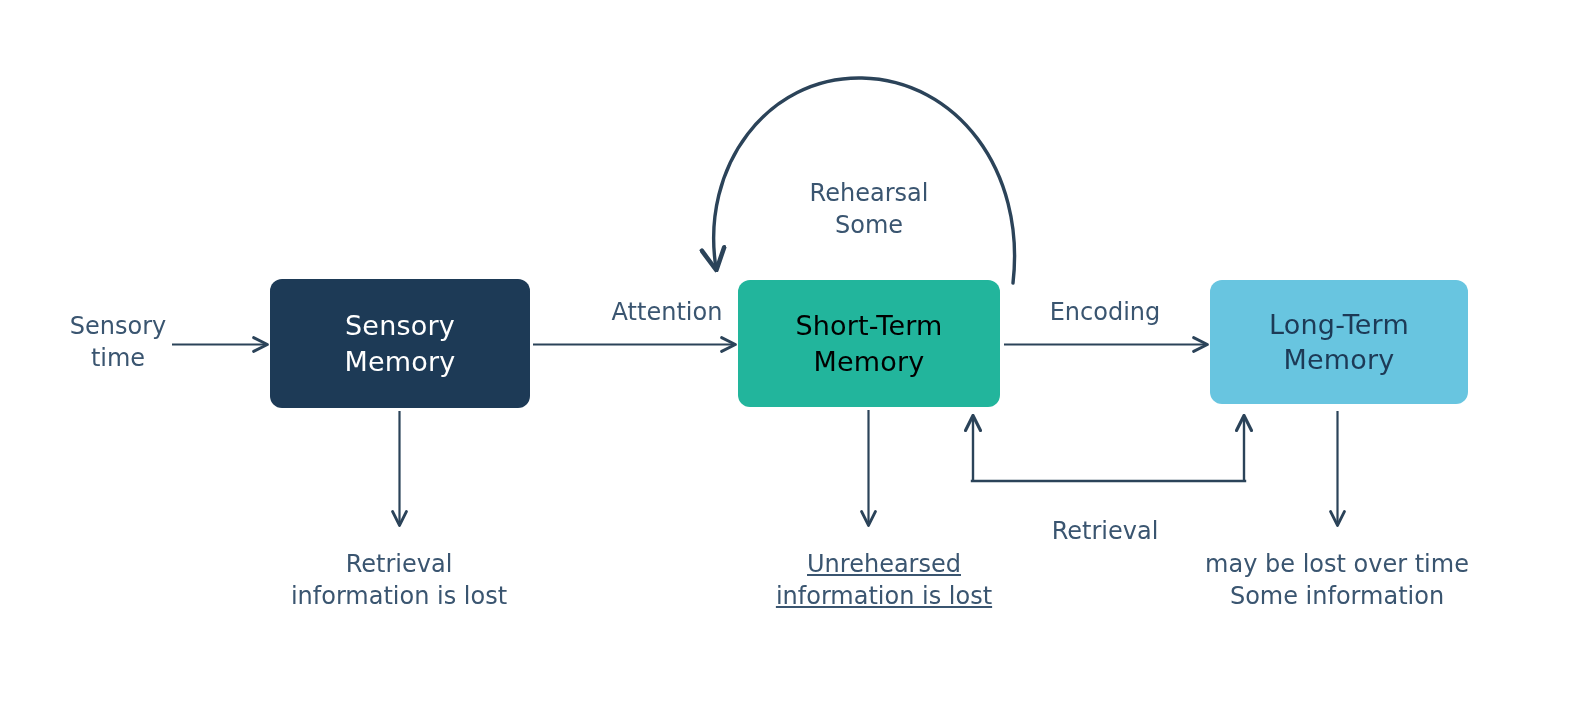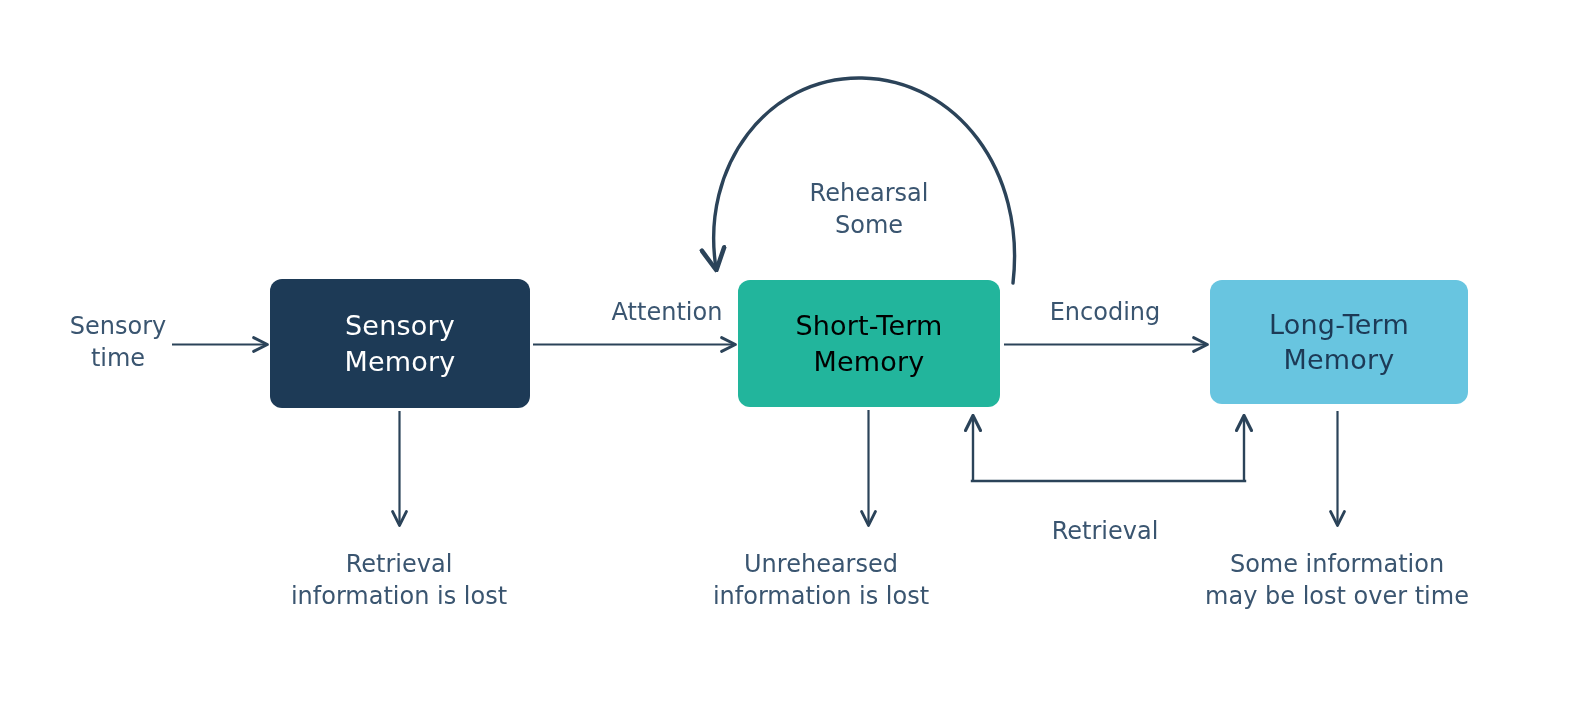--- a/index.html
+++ b/index.html
@@ -91,21 +91,21 @@
     transform: translateX(-50%);
   }
   #label-attention  { left: 667px;  top: 297px; }
   #label-encoding   { left: 1105px; top: 297px; }
   #label-rehearsal-loop {
     left: 869px; top: 178px;
   }
   #label-retrieval  { left: 1105px; top: 516px; }
 
   #label-unattended-lost    { left: 399px;  top: 549px; }
-  #label-unrehearsed-lost   { left: 821px;  top: 549px; }
+  #label-unrehearsed-lost   { left: 884px;  top: 549px; text-decoration: underline; }
   #label-some-info-lost     { left: 1337px; top: 549px; }
 </style>
 </head>
 <body>
 
 <div id="diagram-canvas">
 
   <svg id="connector-layer" viewBox="0 0 1572 725">
     <defs>
       <marker id="arrowhead" viewBox="0 0 12 12" refX="10" refY="6" markerWidth="7.5" markerHeight="7.5" orient="auto-start-reverse">
@@ -170,17 +170,17 @@
     <span class="label-line">Retrieval</span>
     <span class="label-line">information is lost</span>
   </div>
 
   <div class="diagram-label centered" id="label-unrehearsed-lost">
     <span class="label-line">Unrehearsed</span>
     <span class="label-line">information is lost</span>
   </div>
 
   <div class="diagram-label centered" id="label-some-info-lost">
+    <span class="label-line">may be lost over time</span>
     <span class="label-line">Some information</span>
-    <span class="label-line">may be lost over time</span>
   </div>
 
 </div>
 
 </body></html>

